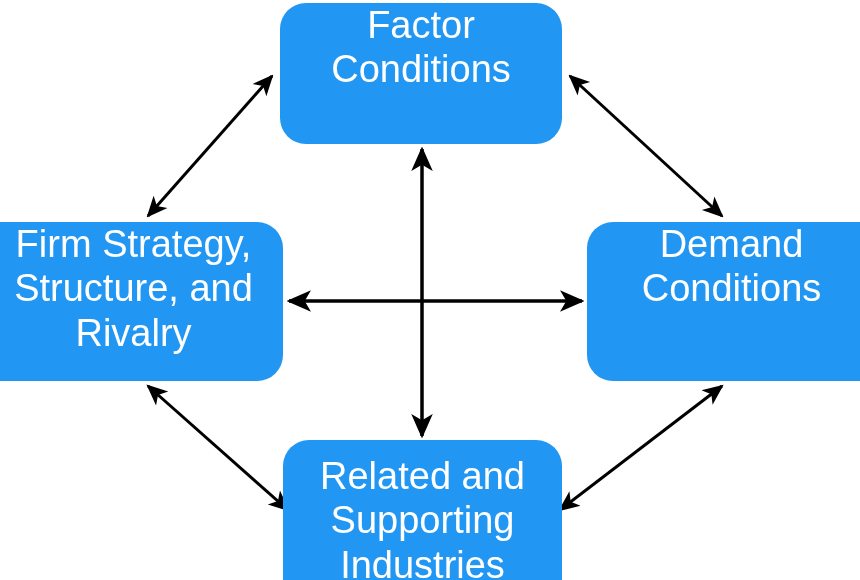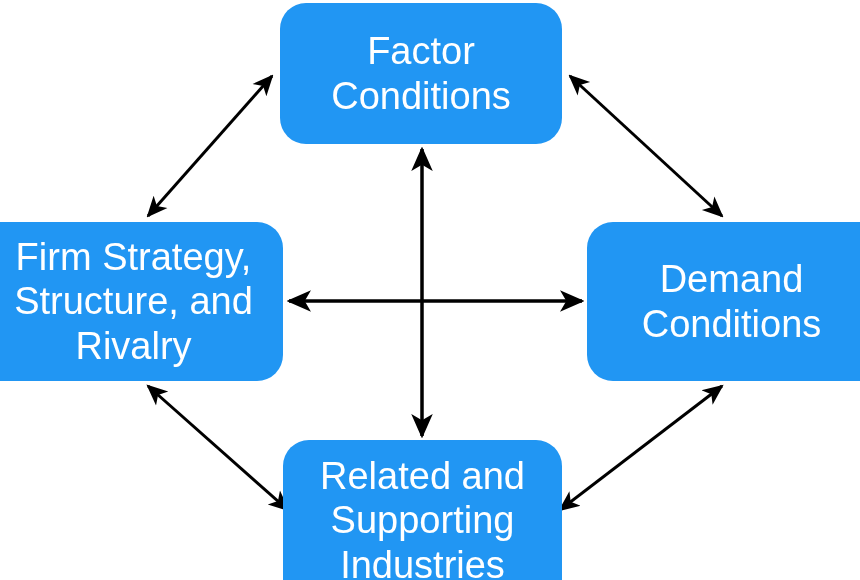--- a/index.html
+++ b/index.html
@@ -21,21 +21,21 @@
     top: 0;
     width: 860px;
     height: 580px;
     pointer-events: none;
   }
   .node {
     position: absolute;
     background: #2196f3;
     border-radius: 26px;
     display: flex;
-    align-items: center;
+    align-items: flex-start;
     justify-content: center;
     box-sizing: border-box;
   }
   .node-label {
     color: #ffffff;
     text-align: center;
     font-size: 38px;
     line-height: 1.17;
     letter-spacing: 0px;
     white-space: pre-line;

